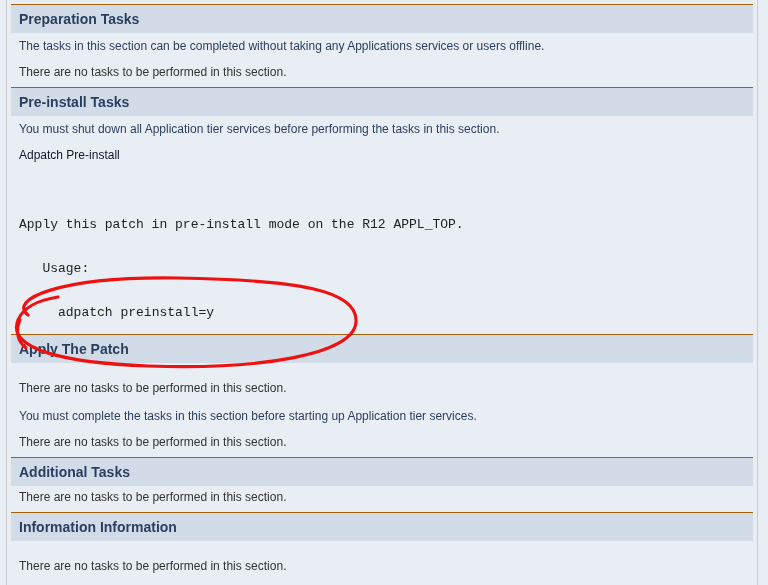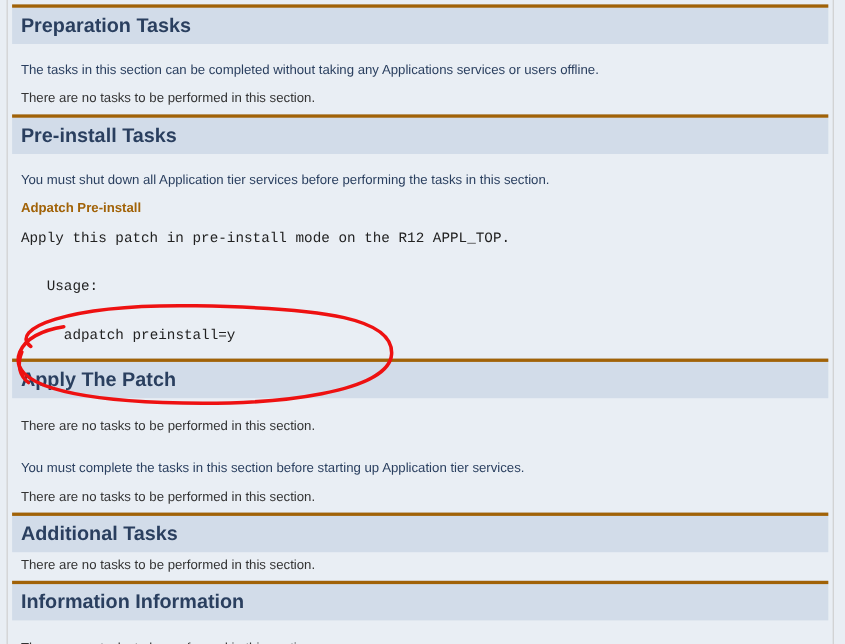--- a/index.html
+++ b/index.html
@@ -17,46 +17,47 @@
     border-top: none;
     padding: 4px 4px 8px 4px;
     margin: 0 10px 0 6px;
     background: #e9eef4;
   }
   .section-header {
     background: #d2dce9;
     padding: 6px 8px;
     font-weight: bold;
     color: #2a3f5f;
-    font-size: 18px;
-    border-top: 3px solid #a16207;
+    font-size: 14px;
+    border-top: 1px solid #a16207;
   }
   .section-desc {
-    padding: 16px 8px 8px 8px;
+    padding: 6px 8px 8px 8px;
     color: #2a3f5f;
     font-size: 12px;
   }
   .no-tasks {
     color: #333;
     padding: 4px 8px 8px 8px;
     font-size: 12px;
   }
   .sub-header {
-    font-weight: bold;
-    color: #a16207;
+    font-weight: normal;
+    color: #0f172a;
     padding: 4px 8px 6px 8px;
     font-size: 12px;
   }
   .mono-block {
     font-family: "Courier New", monospace;
     font-size: 13px;
     padding: 4px 8px 10px 8px;
     white-space: pre-wrap;
     color: #222;
     line-height: 1.7;
+    margin-top: 42px;
   }
   
   .annotation {
     position: absolute;
     left: -2px;
     top: 270px;
     width: 380px;
     height: 110px;
     pointer-events: none;
     z-index: 10;

